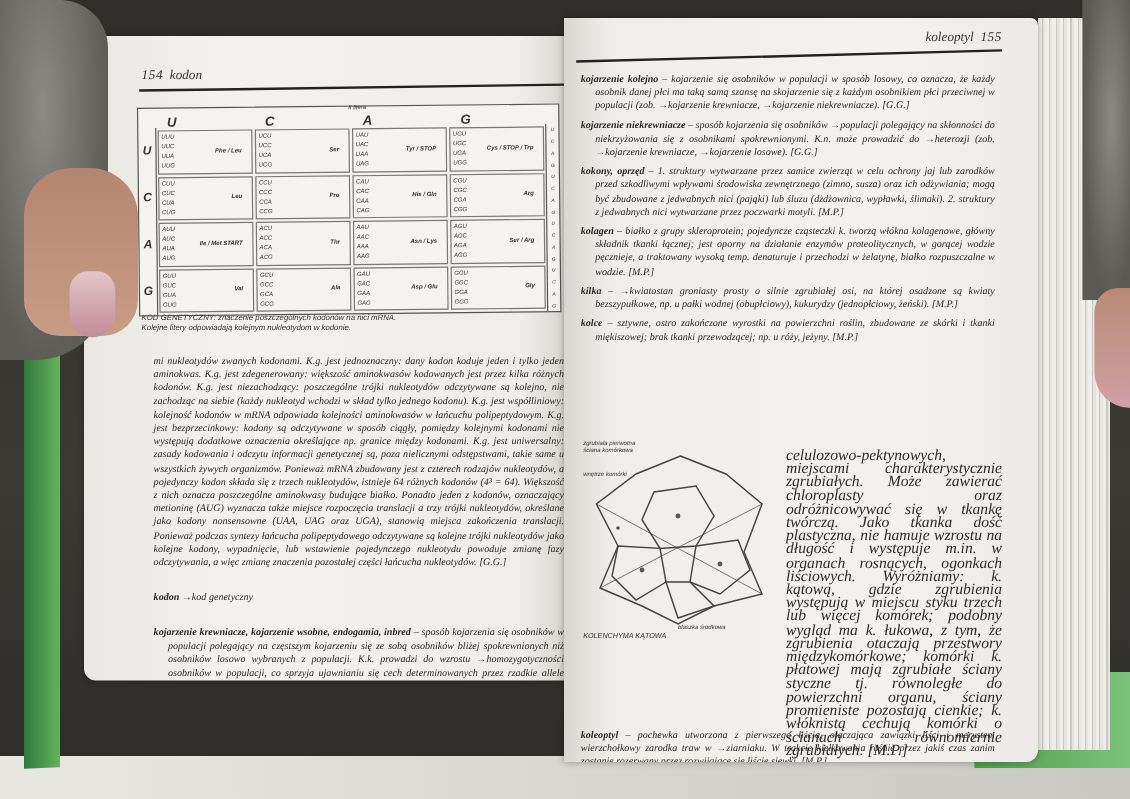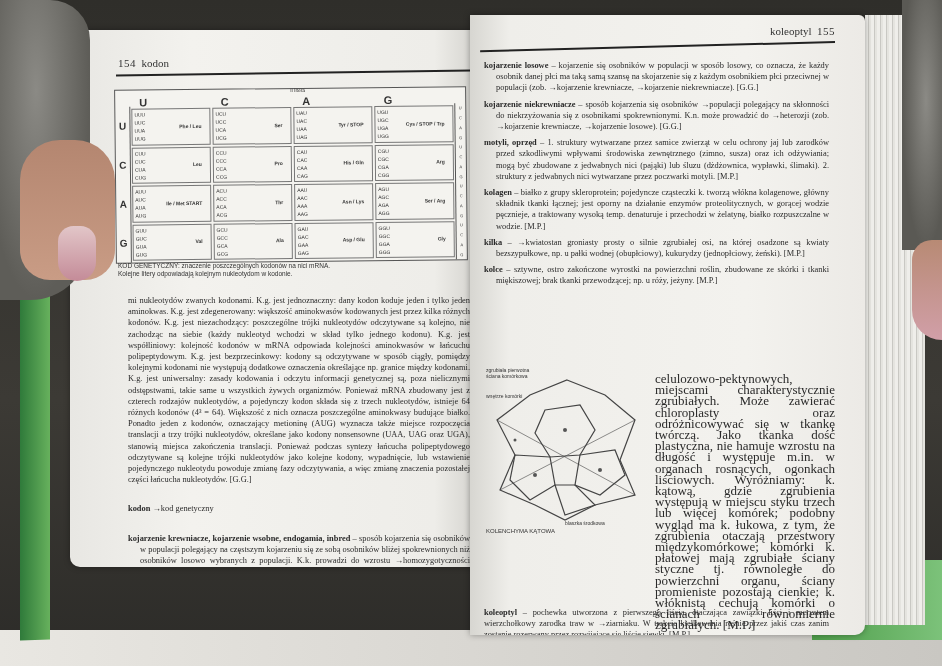--- a/index.html
+++ b/index.html
@@ -11,21 +11,21 @@
   .scene { position:absolute; inset:0; }
   .bg-dark { position:absolute; left:0; top:0; width:942px; height:666px;
     background:linear-gradient(180deg,#2f2e2a 0%,#3c3a35 60%,#2c2b28 100%); }
   .bg-light-bottom { position:absolute; left:0; top:630px; width:942px; height:36px;
     background:linear-gradient(90deg,#e9e7e2 0%,#d9d7d2 50%,#c9c7c2 100%); }
   .cover-green { position:absolute; left:20px; top:40px; width:30px; height:600px;
     background:linear-gradient(90deg,#2f7a3a,#67b15d); transform:skewY(-2deg); }
   .cover-green-r { position:absolute; right:0; top:560px; width:130px; height:80px;
     background:linear-gradient(90deg,#4e9d4a,#7cc27a); }
 
-  .page { position:absolute; background:#f1f0ec; box-shadow:0 0 6px rgba(0,0,0,.35); overflow:hidden; }
+  .page { position:absolute; background:#f1f0ec; box-shadow:0 0 6px rgba(0,0,0,.35); overflow:hidden;font-style:italic; }
   .page-left { left:70px; top:30px; width:405px; height:537px;
     border-radius:6px 0 0 10px;
     background:linear-gradient(90deg,#e8e7e3 0%,#f3f2ee 30%,#eeede9 90%,#d5d4cf 100%); }
   .page-right { left:470px; top:15px; width:395px; height:620px;
     border-radius:0 6px 10px 0;
     background:linear-gradient(90deg,#d7d6d1 0%,#efeeea 10%,#f3f2ee 70%,#eceae6 100%); }
   .page-stack { position:absolute; left:865px; top:15px; width:60px; height:610px;
     background:repeating-linear-gradient(90deg,#efeeea 0 3px,#c9c8c3 3px 4px,#e5e4df 4px 6px); }
 
   .hand-left { position:absolute; left:0; top:0; width:90px; height:300px;
@@ -254,23 +254,23 @@
   </div>
 
   <div class="page page-right">
     <div class="running-head rh-right">
       <span>koleoptyl</span>
       &nbsp;<span class="num">155</span>
     </div>
     <div class="rule-right"></div>
 
     <div class="body-text right-body">
-      <p class="entry"><b>kojarzenie losowe</b><span> – kojarzenie się osobników w populacji w sposób losowy, co oznacza, że każdy osobnik danej płci ma taką samą szansę na skojarzenie się z każdym osobnikiem płci przeciwnej w populacji (zob. →kojarzenie krewniacze, →kojarzenie niekrewniacze). [G.G.]</span></p>
+      <p class="entry"><b>kojarzenie kolejno</b><span> – kojarzenie się osobników w populacji w sposób losowy, co oznacza, że każdy osobnik danej płci ma taką samą szansę na skojarzenie się z każdym osobnikiem płci przeciwnej w populacji (zob. →kojarzenie krewniacze, →kojarzenie niekrewniacze). [G.G.]</span></p>
       <p class="entry"><b>kojarzenie niekrewniacze</b><span> – sposób kojarzenia się osobników →populacji polegający na skłonności do niekrzyżowania się z osobnikami spokrewnionymi. K.n. może prowadzić do →heterozji (zob. →kojarzenie krewniacze, →kojarzenie losowe). [G.G.]</span></p>
-      <p class="entry"><b>motyli, oprzęd</b><span> – 1. struktury wytwarzane przez samice zwierząt w celu ochrony jaj lub zarodków przed szkodliwymi wpływami środowiska zewnętrznego (zimno, susza) oraz ich odżywiania; mogą być zbudowane z jedwabnych nici (pająki) lub śluzu (dżdżownica, wypławki, ślimaki). 2. struktury z jedwabnych nici wytwarzane przez poczwarki motyli. [M.P.]</span></p>
+      <p class="entry"><b>kokony, oprzęd</b><span> – 1. struktury wytwarzane przez samice zwierząt w celu ochrony jaj lub zarodków przed szkodliwymi wpływami środowiska zewnętrznego (zimno, susza) oraz ich odżywiania; mogą być zbudowane z jedwabnych nici (pająki) lub śluzu (dżdżownica, wypławki, ślimaki). 2. struktury z jedwabnych nici wytwarzane przez poczwarki motyli. [M.P.]</span></p>
       <p class="entry"><b>kolagen</b><span> – białko z grupy skleroprotein; pojedyncze cząsteczki k. tworzą włókna kolagenowe, główny składnik tkanki łącznej; jest oporny na działanie enzymów proteolitycznych, w gorącej wodzie pęcznieje, a traktowany wysoką temp. denaturuje i przechodzi w żelatynę, białko rozpuszczalne w wodzie. [M.P.]</span></p>
       <p class="entry"><b>kilka</b><span> – →kwiatostan groniasty prosty o silnie zgrubiałej osi, na której osadzone są kwiaty bezszypułkowe, np. u pałki wodnej (obupłciowy), kukurydzy (jednopłciowy, żeński). [M.P.]</span></p>
       <p class="entry"><b>kolce</b><span> – sztywne, ostro zakończone wyrostki na powierzchni roślin, zbudowane ze skórki i tkanki miękiszowej; brak tkanki przewodzącej; np. u róży, jeżyny. [M.P.]</span></p>
     </div>
 
     <svg class="illus" viewBox="0 0 165 160">
       <g fill="none" stroke="#444" stroke-width="1.2">
         <polygon points="82,15 120,30 150,55 135,95 150,130 110,140 80,155 50,140 15,125 30,90 12,55 45,30"></polygon>
         <polygon points="60,45 95,40 110,65 95,90 65,92 50,68"></polygon>
         <polygon points="95,90 130,85 140,110 115,130 90,120"></polygon>

